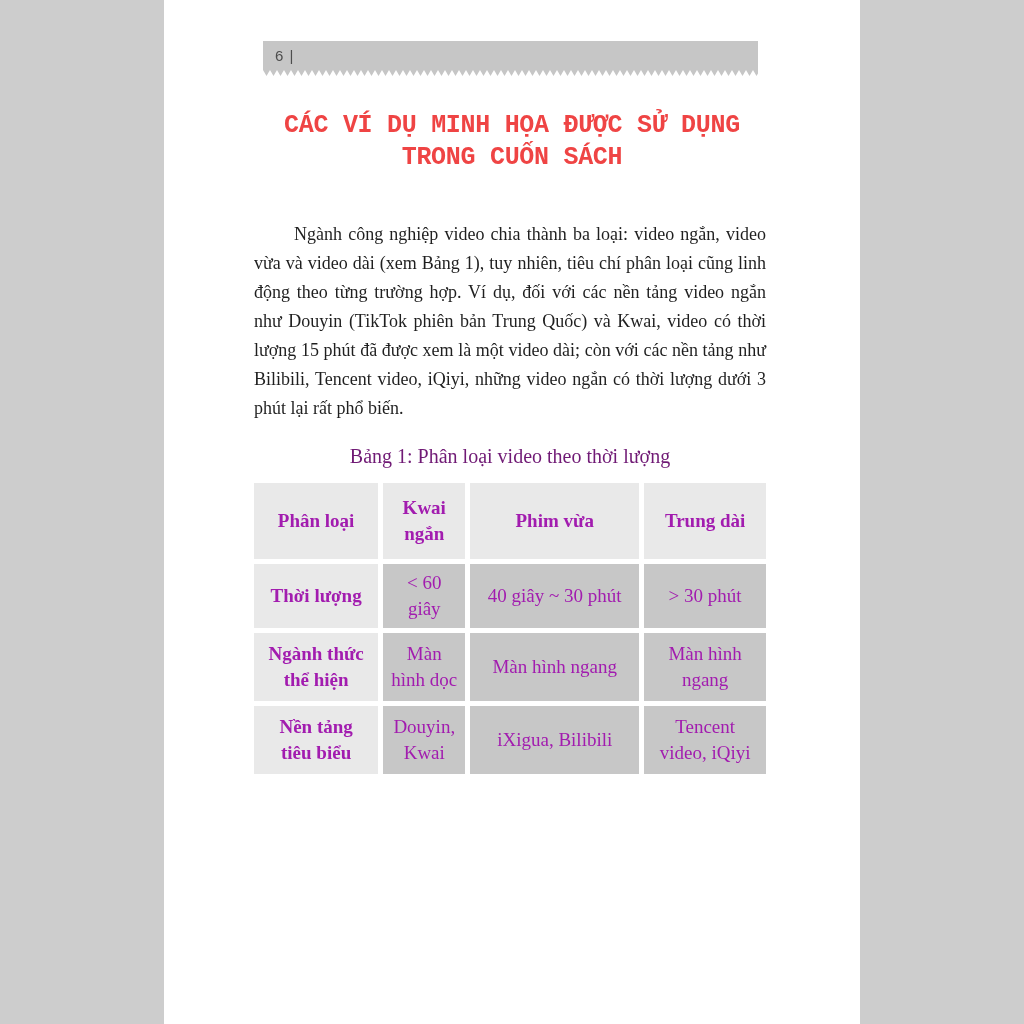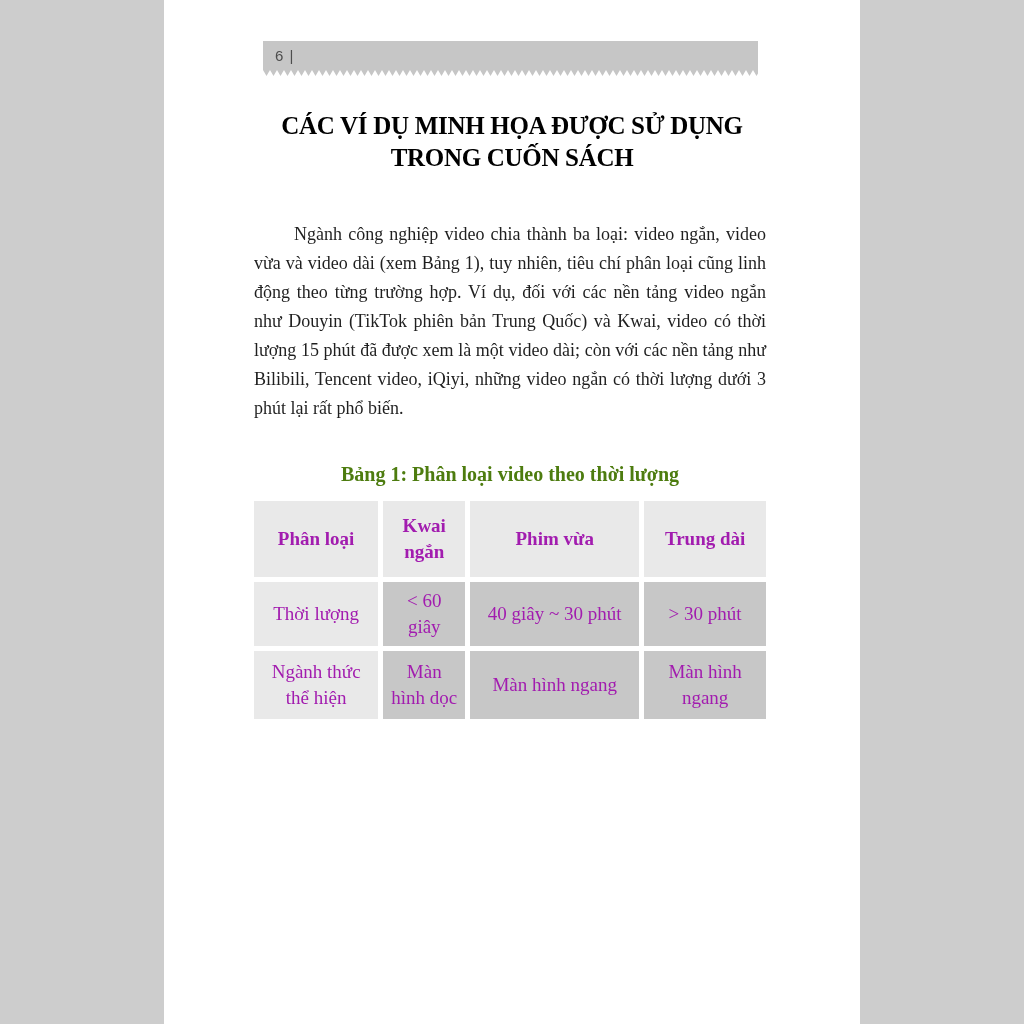--- a/index.html
+++ b/index.html
@@ -32,63 +32,63 @@
     font-size:15px;
     color:#4d4d4d;
     letter-spacing:1px;
   }
   .sawtooth{display:block;width:495px;height:6px;}
   
   .chapter-title{
     margin:34px auto 0 auto;
     width:470px;
     text-align:center;
-    font-family:Liberation Serif, serif;
+    font-family:Liberation Mono, monospace;
     font-weight:bold;
     font-size:25px;
     line-height:32px;
-    color:#000000;
+    color:#ef4444;
     letter-spacing:-0.3px;
   }
   
   .body-paragraph{
     margin-top:46px;
     width:512px;
     text-align:justify;
     text-indent:40px;
     font-size:18px;
     line-height:29px;
     color:#1f1f1f;
   }
   
   .table-caption{
-    margin-top:40px;
+    margin-top:22px;
     width:512px;
     text-align:center;
-    font-weight:bold;
+    font-weight:normal;
     font-size:20px;
-    color:#4d7c0f;
+    color:#701a75;
   }
   
   table.video-table{
     border-collapse:separate;
     border-spacing:5px;
     width:522px;
     margin:10px 0 0 -5px;
     font-size:19px;
     color:#a21caf;
   }
   table.video-table td{
     text-align:center;
     vertical-align:middle;
     padding:6px 8px;
     line-height:26px;
   }
   td.hdr{background:#e9e9e9;font-weight:bold;}
-  td.lbl{background:#e9e9e9;font-weight:normal;}
+  td.lbl{background:#e9e9e9;font-weight:bold;}
   td.dat{background:#c7c7c7;}
   tr.r-header td{height:64px;}
   tr.r-duration td{height:36px;}
   tr.r-tall td{height:56px;}
   col.c1{width:25%;}
   col.c2{width:16.5%;}
   col.c3{width:34%;}
   col.c4{width:24.5%;}
 </style>
 </head>
@@ -136,17 +136,23 @@
           <td class="dat">&lt; 60 giây</td>
           <td class="dat">40 giây ~ 30 phút</td>
           <td class="dat">&gt; 30 phút</td>
         </tr>
         <tr class="r-tall">
           <td class="lbl">Ngành thức thể hiện</td>
           <td class="dat">Màn hình dọc</td>
           <td class="dat">Màn hình ngang</td>
           <td class="dat">Màn hình ngang</td>
         </tr>
+        <tr class="r-tall">
+          <td class="lbl">Nền tảng tiêu biểu</td>
+          <td class="dat">Douyin, Kwai</td>
+          <td class="dat">iXigua, Bilibili</td>
+          <td class="dat">Tencent video, iQiyi</td>
+        </tr>
       </tbody>
     </table>
 
   </div>
 </div>
 
 </body></html>

